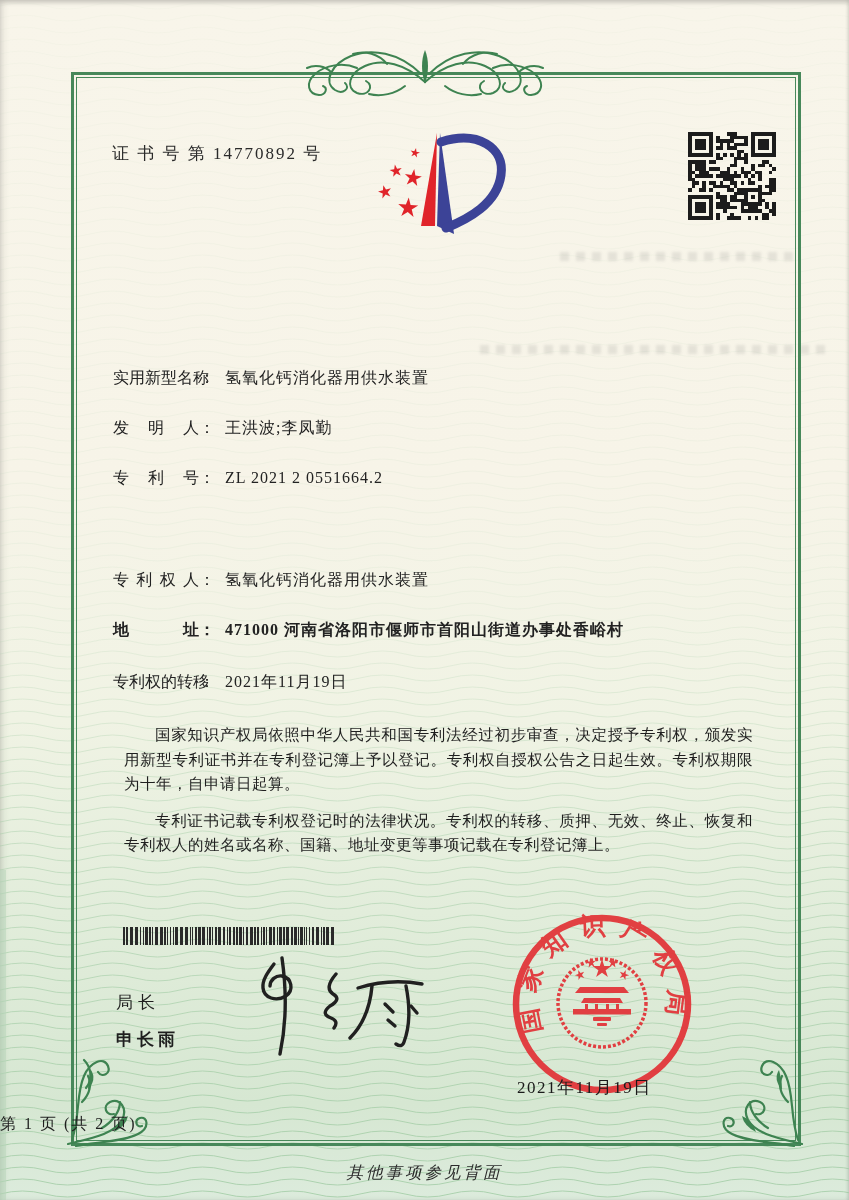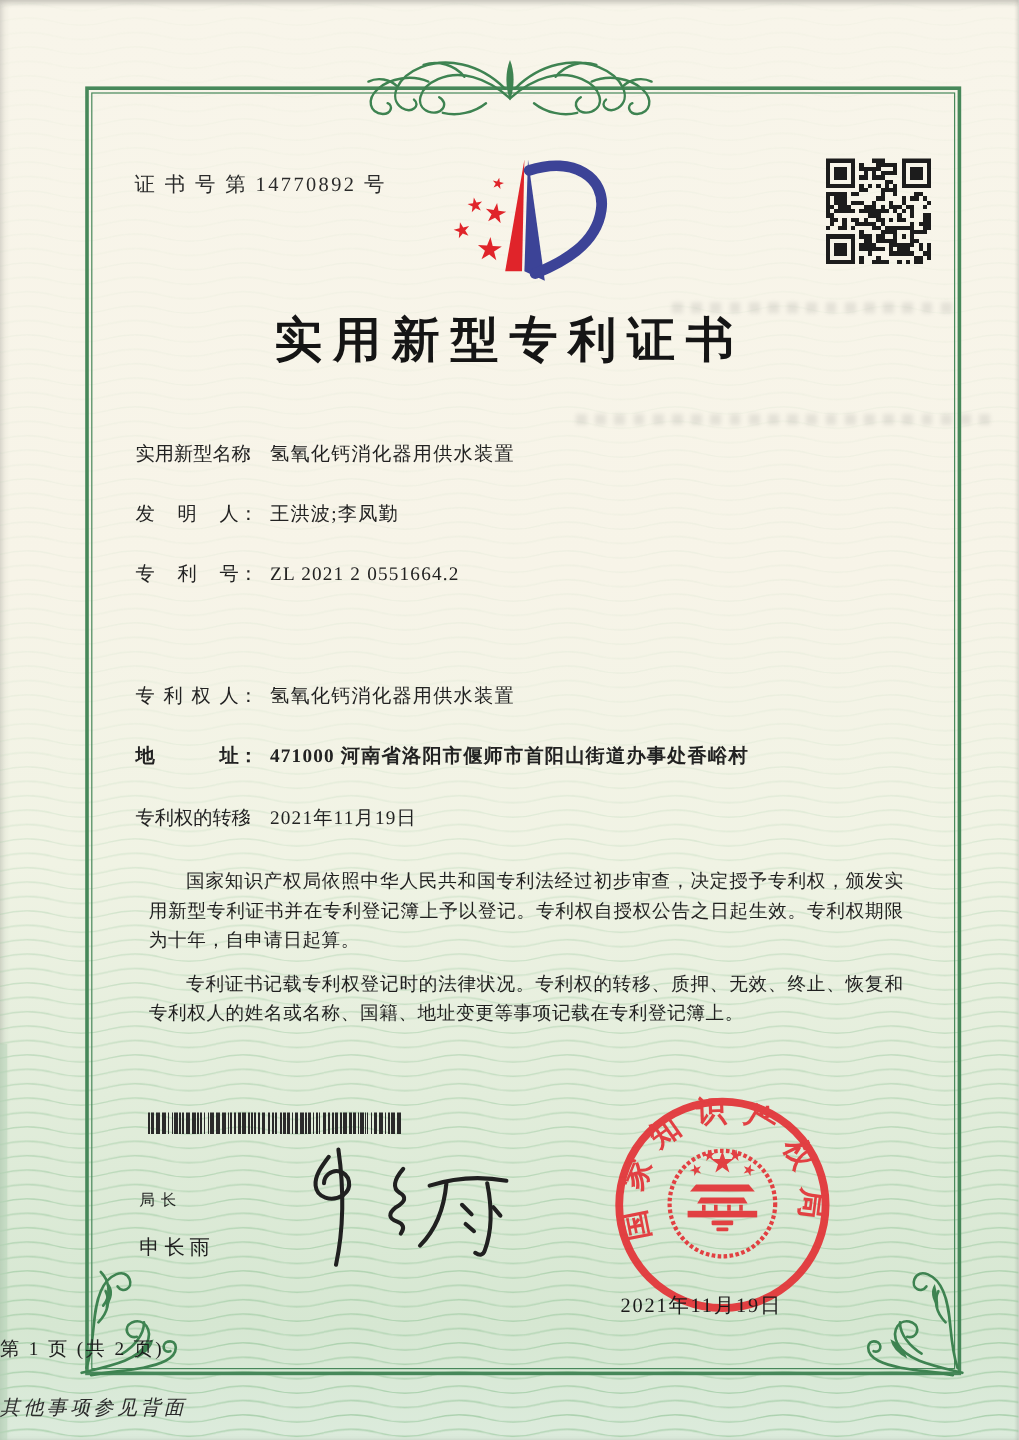--- a/index.html
+++ b/index.html
@@ -15,25 +15,25 @@
   .border-inner { position:absolute; inset:2px; border:1px solid #47885a; }
   .cert-no { left:112px; top:142px; font-size:17px; letter-spacing:2px; color:#2a2a2a; }
   .doc-title { left:0; top:256px; width:849px; text-align:center; font-size:40px; font-weight:bold; letter-spacing:9px; color:#151515; }
   .frow { left:113px; font-size:16px; white-space:nowrap; color:#222; }
   .flb { display:inline-block; width:86px; text-align:justify; text-align-last:justify; vertical-align:bottom; }
   .fco { display:inline-block; }
   .fval { margin-left:10px; letter-spacing:1px; }
   .grant2 { position:absolute; left:337px; top:0; white-space:nowrap; }
   .paras { left:112px; top:711px; width:653px; font-size:15.5px; line-height:24.5px; text-align:justify; }
   .paras p { margin:12px; text-indent:2em; letter-spacing:.5px; }
-  .rank { left:116px; top:991px; font-size:13px; letter-spacing:5px; }
-  .name { left:116px; top:1028px; font-size:17px; letter-spacing:4px; }
+  .rank { left:116px; top:991px; font-size:17px; letter-spacing:5px; }
+  .name { left:116px; top:1028px; font-size:17px; letter-spacing:4px;font-weight:bold; }
   .seal-date { left:517px; top:1076px; font-size:17px; letter-spacing:1.5px; color:#1a1a1a; }
   .page-info { left:0; top:1114px; width:849px; font-size:16px; letter-spacing:2px; }
-  .back-note { left:0; top:1162px; width:849px; text-align:left; font-size:16.5px; letter-spacing:3px; font-style:italic; color:#2b2b2b; }
+  .back-note { left:0; top:1162px; width:849px; text-align:center; font-size:16.5px; letter-spacing:3px; font-style:italic; color:#2b2b2b; }
   .bleed { position:absolute; opacity:.16; filter:blur(1.6px); pointer-events:none;
     background:repeating-linear-gradient(90deg, rgba(100,100,100,.8) 0 9px, transparent 9px 16px); }
   .edge-sliver { position:absolute; left:0; top:870px; width:6px; height:330px; background:#b8d6ba; opacity:.55; }
 </style>
 </head>
 <body>
 
 <div class="paper">
 
   <svg class="guilloche" width="849" height="1200">
@@ -441,21 +441,20 @@
         <rect x="49.28" y="84.48" width="3.52" height="3.52" fill="#1c1c1c"></rect>
         <rect x="59.84" y="84.48" width="3.52" height="3.52" fill="#1c1c1c"></rect>
         <rect x="66.88" y="84.48" width="3.52" height="3.52" fill="#1c1c1c"></rect>
         <rect x="73.92" y="84.48" width="3.52" height="3.52" fill="#1c1c1c"></rect>
         <rect x="77.44" y="84.48" width="3.52" height="3.52" fill="#1c1c1c"></rect>
       </svg></div>
 
   <div class="bleed" style="left:560px; top:252px; width:235px; height:9px;"></div>
   <div class="bleed" style="left:480px; top:345px; width:350px; height:9px;"></div>
 
-  <div class="abs doc-title">实用新型专利证书</div>
 
   <div class="abs frow" style="top:368px;">
     <span class="flb">实用新型名称</span><span class="fco">：</span><span class="fval">氢氧化钙消化器用供水装置</span>
   </div>
   <div class="abs frow" style="top:418px;">
     <span class="flb">发明人</span><span class="fco">：</span><span class="fval">王洪波;李凤勤</span>
   </div>
   <div class="abs frow" style="top:468px;">
     <span class="flb">专利号</span><span class="fco">：</span><span class="fval">ZL 2021 2 0551664.2</span>
   </div>

